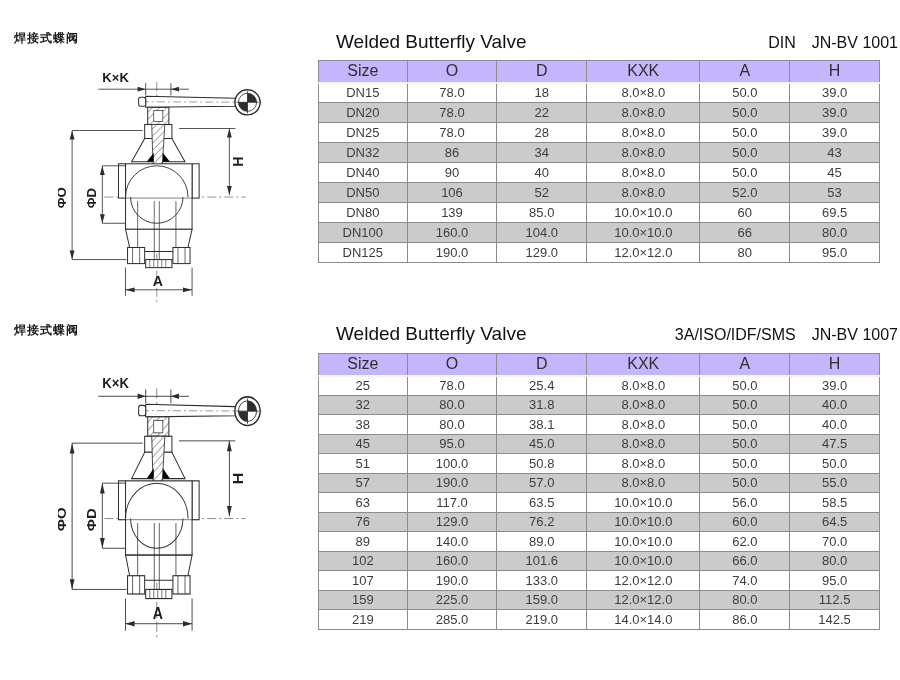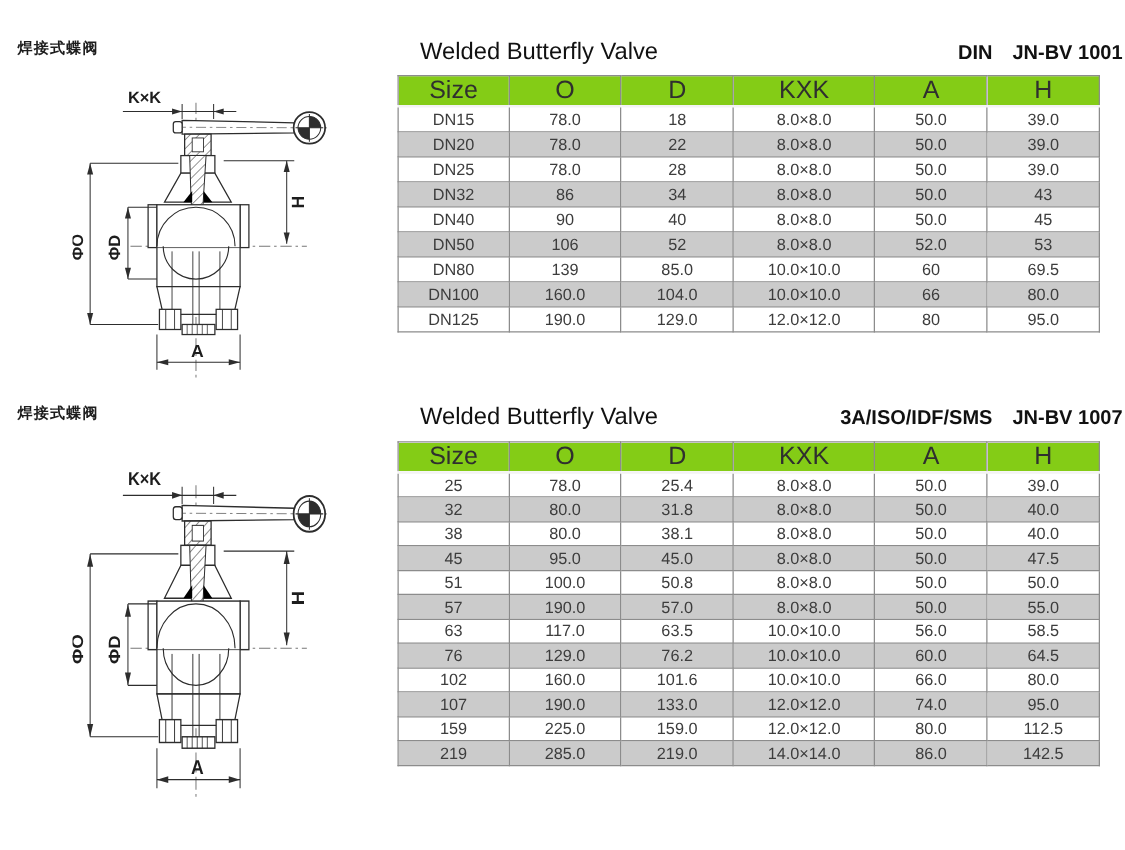--- a/index.html
+++ b/index.html
@@ -8,32 +8,32 @@
   .abs { position:absolute; }
 
   .label-cn { font-size:12px; font-weight:600; color:#1d1d1d; letter-spacing:1px; }
   #label-cn-1 { left:14px; top:30px; }
   #label-cn-2 { left:14px; top:322px; }
 
   .title-row { left:336px; width:562px; display:flex; justify-content:space-between; align-items:baseline; }
   #title-row-1 { top:31px; }
   #title-row-2 { top:323px; }
   .valve-title { font-size:19px; font-weight:400; color:#111; }
-  .std-group { font-size:16px; font-weight:700; color:#111; white-space:nowrap; }
+  .std-group { font-size:16px; font-weight:400; color:#111; white-space:nowrap; }
   .std-group .std { margin-right:16px; }
 
   table.spec { border-collapse:collapse; width:562px; table-layout:fixed;
                border:1px solid #6e6e6e; }
   #table-1 { left:318px; top:60px; }
   #table-2 { left:318px; top:353px; }
   table.spec th, table.spec td {
       border:1px solid #8c8c8c; text-align:center; vertical-align:middle;
       font-size:13px; color:#3d3d3d; overflow:hidden; white-space:nowrap; }
-  table.spec th { background:#84cc16; color:#2f2f2f; font-weight:400;
-      font-size:20px; height:22px; border-bottom:2px solid #f3f3f3; }
+  table.spec th { background:#c4b5fd; color:#2f2f2f; font-weight:400;
+      font-size:16px; height:22px; border-bottom:2px solid #f3f3f3; }
   #table-1 td { height:20px; }
   #table-2 td { height:19.5px; }
   table.spec tbody tr:nth-child(even) td { background:#cbcbcb; }
   table.spec tbody tr:nth-child(odd) td { background:#ffffff; }
   table.spec th:nth-child(1), table.spec td:nth-child(1) { width:15.8%; }
   table.spec th:nth-child(2), table.spec td:nth-child(2) { width:16.0%; }
   table.spec th:nth-child(3), table.spec td:nth-child(3) { width:16.0%; }
   table.spec th:nth-child(4), table.spec td:nth-child(4) { width:20.2%; }
   table.spec th:nth-child(5), table.spec td:nth-child(5) { width:16.0%; }
   table.spec th:nth-child(6), table.spec td:nth-child(6) { width:16.0%; }
@@ -416,20 +416,28 @@
       </tr>
       <tr>
         <td>76</td>
         <td>129.0</td>
         <td>76.2</td>
         <td>10.0×10.0</td>
         <td>60.0</td>
         <td>64.5</td>
       </tr>
       <tr>
+        <td>89</td>
+        <td>140.0</td>
+        <td>89.0</td>
+        <td>10.0×10.0</td>
+        <td>62.0</td>
+        <td>70.0</td>
+      </tr>
+      <tr>
         <td>102</td>
         <td>160.0</td>
         <td>101.6</td>
         <td>10.0×10.0</td>
         <td>66.0</td>
         <td>80.0</td>
       </tr>
       <tr>
         <td>107</td>
         <td>190.0</td>

